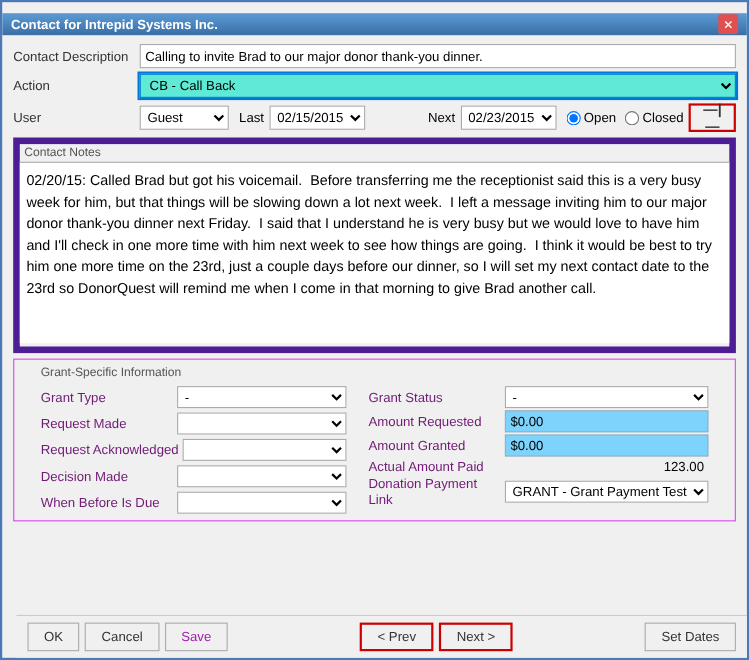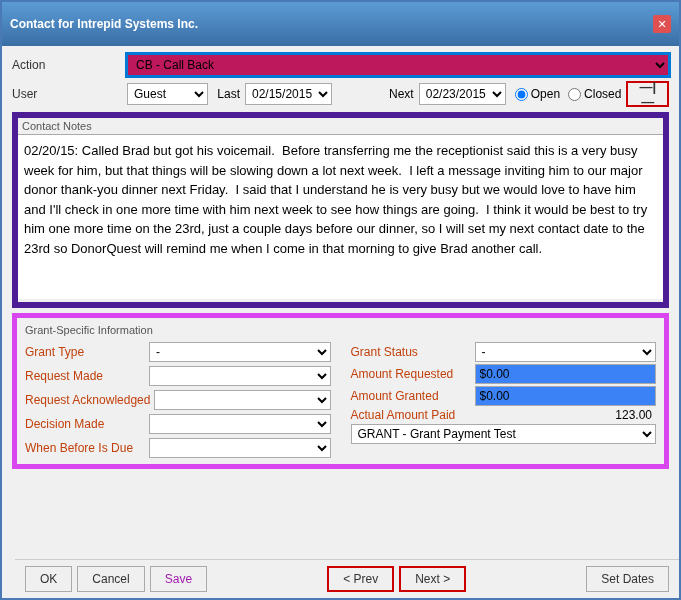--- a/index.html
+++ b/index.html
@@ -15,22 +15,23 @@
       overflow: hidden;
     }
 
     .title-bar {
       background: linear-gradient(to bottom, #5b9bd5, #3a6ea5);
       color: white;
       padding: 4px 8px;
       display: flex;
       justify-content: space-between;
       align-items: center;
-      height: 44px;
+      height: 20px;
       flex-shrink: 0;
+      margin-top: 10px;
     }
 
     .title-bar-title {
       font-size: 12px;
       font-weight: 600;
     }
 
     .title-bar-close {
       background: #e05050;
       color: white;
@@ -76,21 +77,21 @@
     }
 
     .form-input-full {
       flex: 1;
     }
 
     .action-select {
       flex: 1;
       height: 22px;
       border: 1px solid #0078d7;
-      background: #be185d;
+      background: #5eead4;
       padding: 2px 4px;
       font-size: 12px;
       font-family: inherit;
       outline: 2px solid #0078d7;
     }
 
     .user-row {
       display: flex;
       align-items: center;
       gap: 5px;
@@ -156,22 +157,22 @@
       border-top: 1px solid #aaa;
       padding: 6px;
       font-size: 13px;
       font-family: 'Segoe UI', Tahoma, sans-serif;
       resize: none;
       line-height: 1.5;
       outline: none;
     }
 
     .grant-section {
-      border: 5px solid #d946ef;
-      padding: 6px 8px;
+      border: 1px solid #d946ef;
+      padding: 6px 24px;
       flex-shrink: 0;
     }
 
     .grant-section-title {
       color: #555;
       font-size: 11px;
       margin-bottom: 6px;
     }
 
     .grant-grid {
@@ -182,28 +183,28 @@
 
     .grant-row {
       display: flex;
       align-items: center;
       gap: 4px;
     }
 
     .grant-label {
       min-width: 120px;
       font-size: 12px;
-      color: #c2410c;
+      color: #701a75;
     }
 
     .grant-input-money {
       flex: 1;
       height: 20px;
       border: 1px solid #aaa;
-      background: #3b82f6;
+      background: #7dd3fc;
       font-size: 12px;
       font-family: inherit;
       padding: 1px 4px;
     }
 
     .grant-select {
       flex: 1;
       height: 20px;
       border: 1px solid #aaa;
       background: white;
@@ -268,20 +269,24 @@
 
 <div class="window">
 
   <div class="title-bar">
     <span class="title-bar-title">Contact for Intrepid Systems Inc.</span>
     <button class="title-bar-close">✕</button>
   </div>
 
   <div class="content">
 
+    <div class="form-row">
+      <span class="form-label">Contact Description</span>
+      <input type="text" class="form-input form-input-full" value="Calling to invite Brad to our major donor thank-you dinner." style="">
+    </div>
 
     <div class="form-row">
       <span class="form-label">Action</span>
       <select class="action-select">
         <option>CB - Call Back</option>
       </select>
     </div>
 
     <div class="form-row user-row">
       <span class="form-label">User</span>
@@ -366,20 +371,21 @@
           </div>
           <div class="grant-row">
             <span class="grant-label">Amount Granted</span>
             <input type="text" class="grant-input-money" value="$0.00" style="">
           </div>
           <div class="grant-row">
             <span class="grant-label">Actual Amount Paid</span>
             <span class="grant-static">123.00</span>
           </div>
           <div class="grant-row">
+            <span class="grant-label">Donation Payment Link</span>
             <select class="grant-select">
               <option>GRANT - Grant Payment Test</option>
             </select>
           </div>
         </div>
 
       </div>
     </div>
 
   </div>

